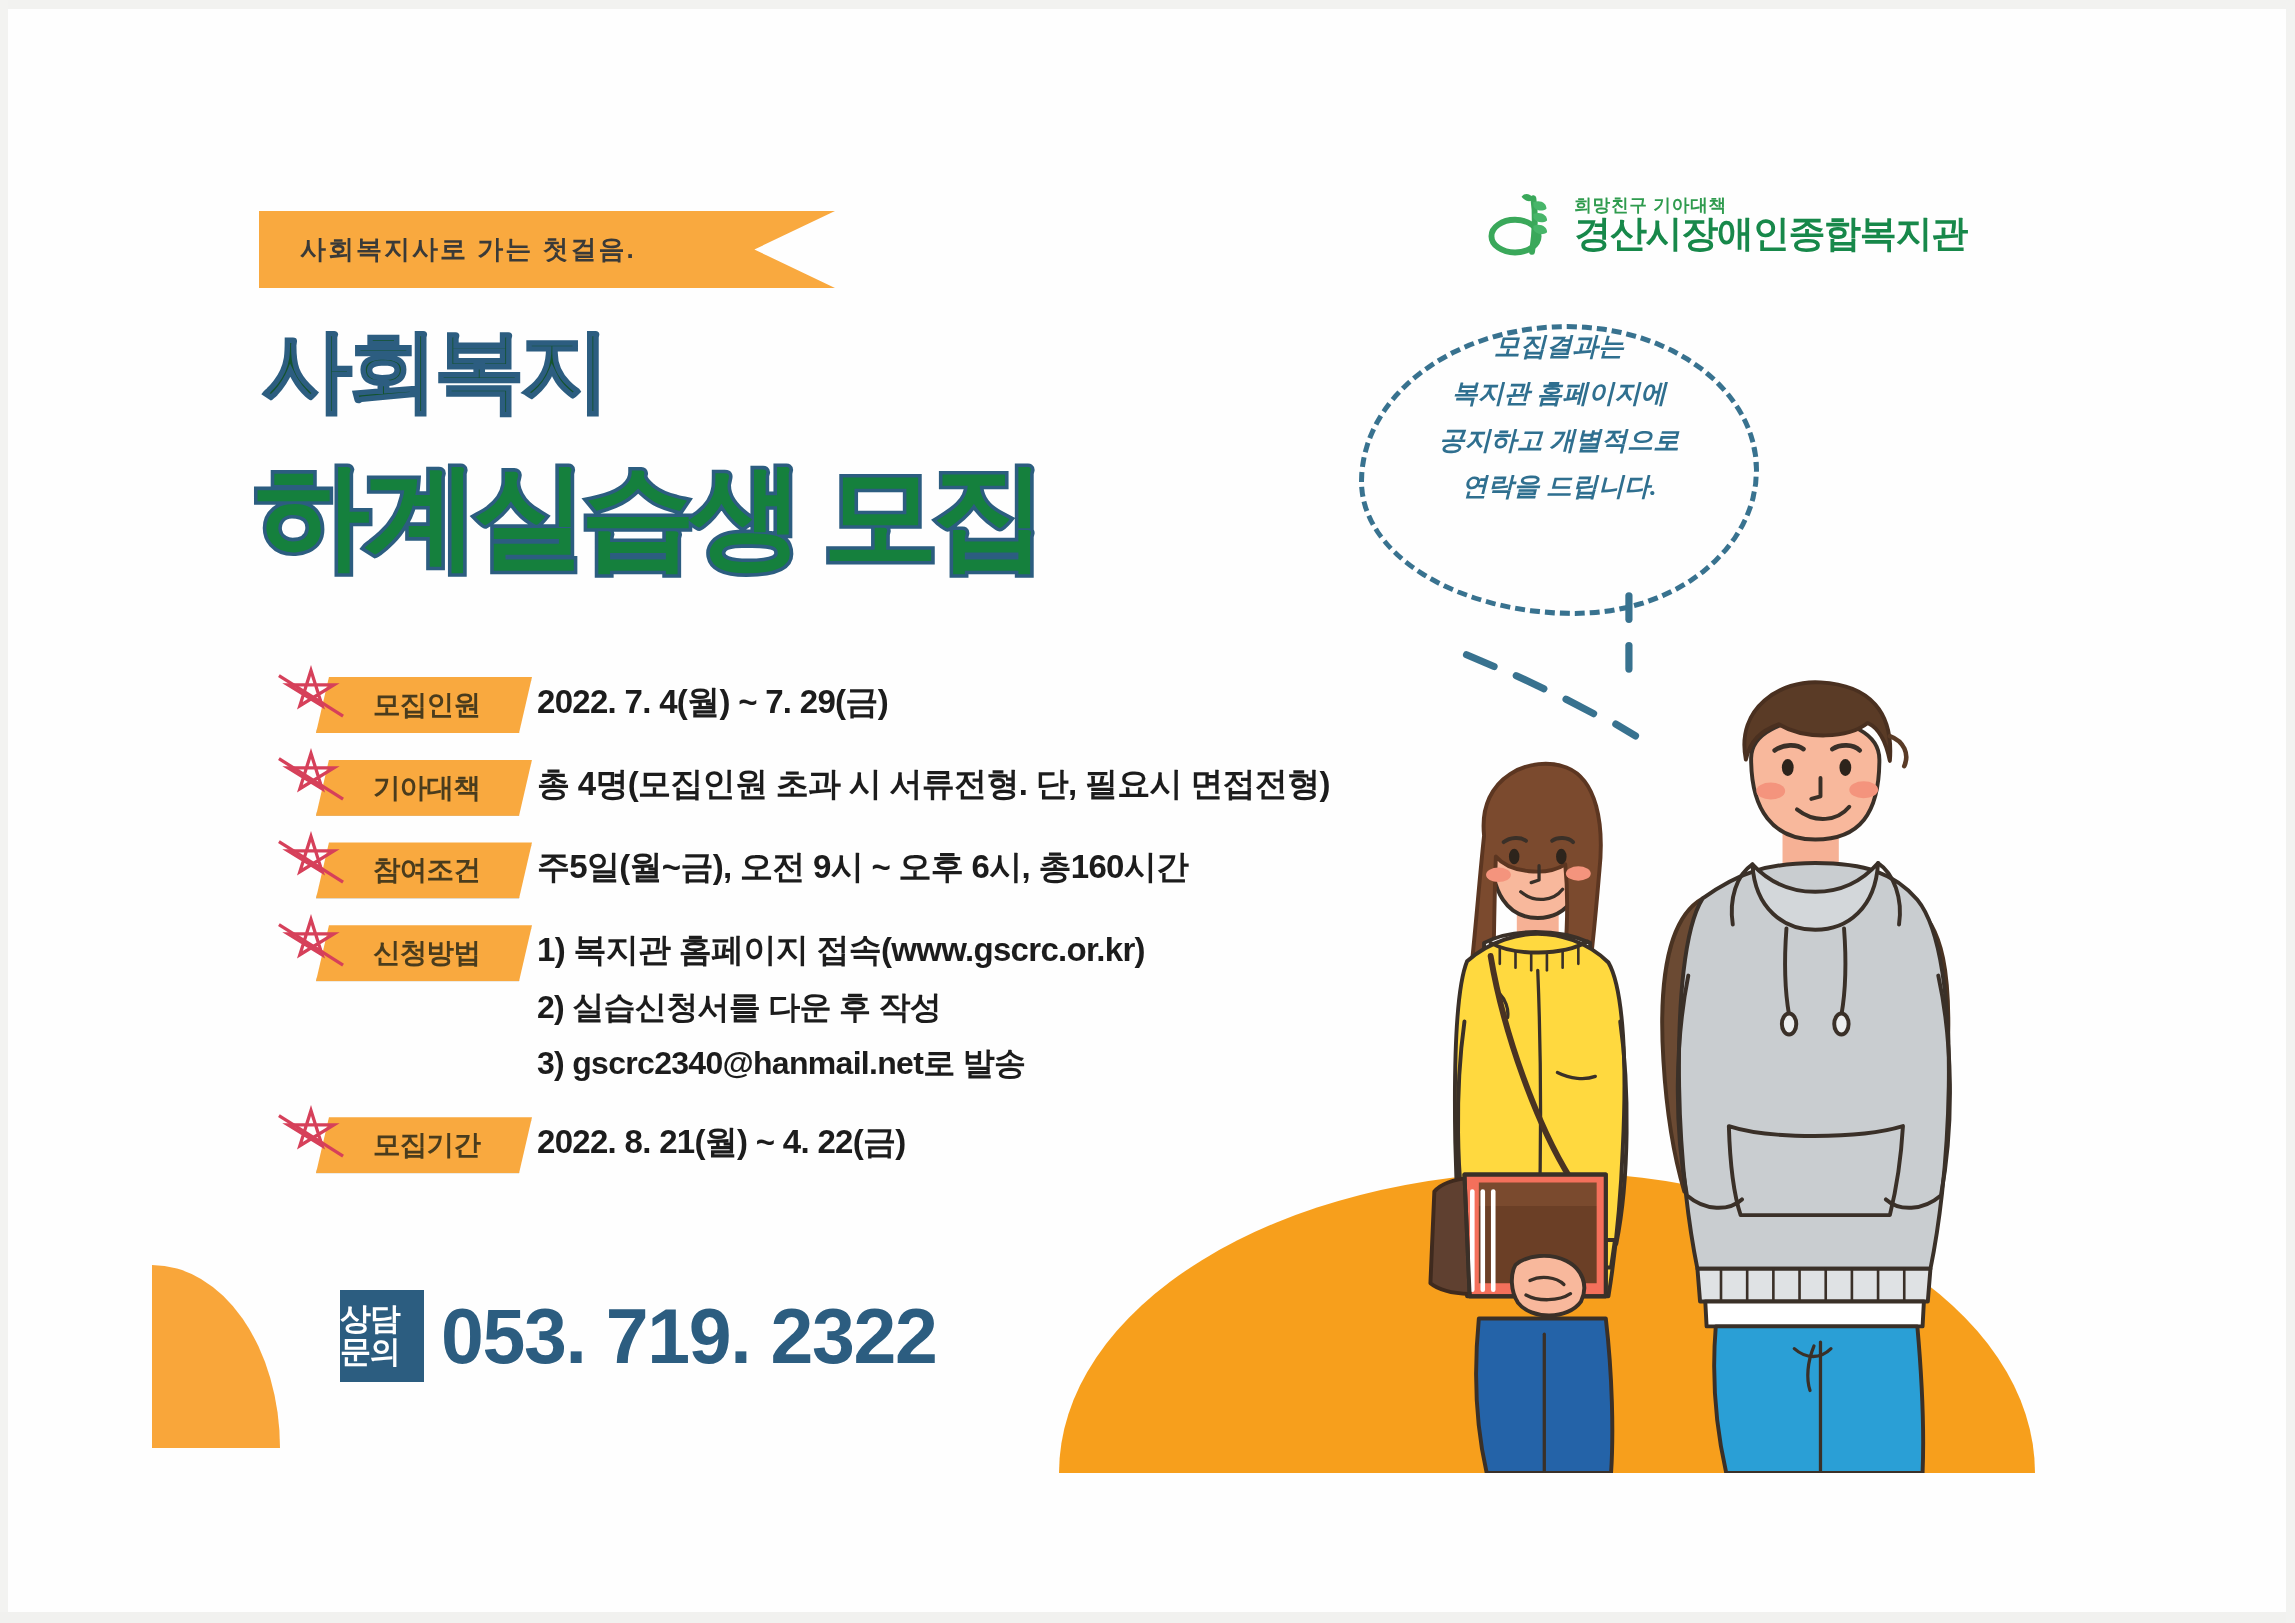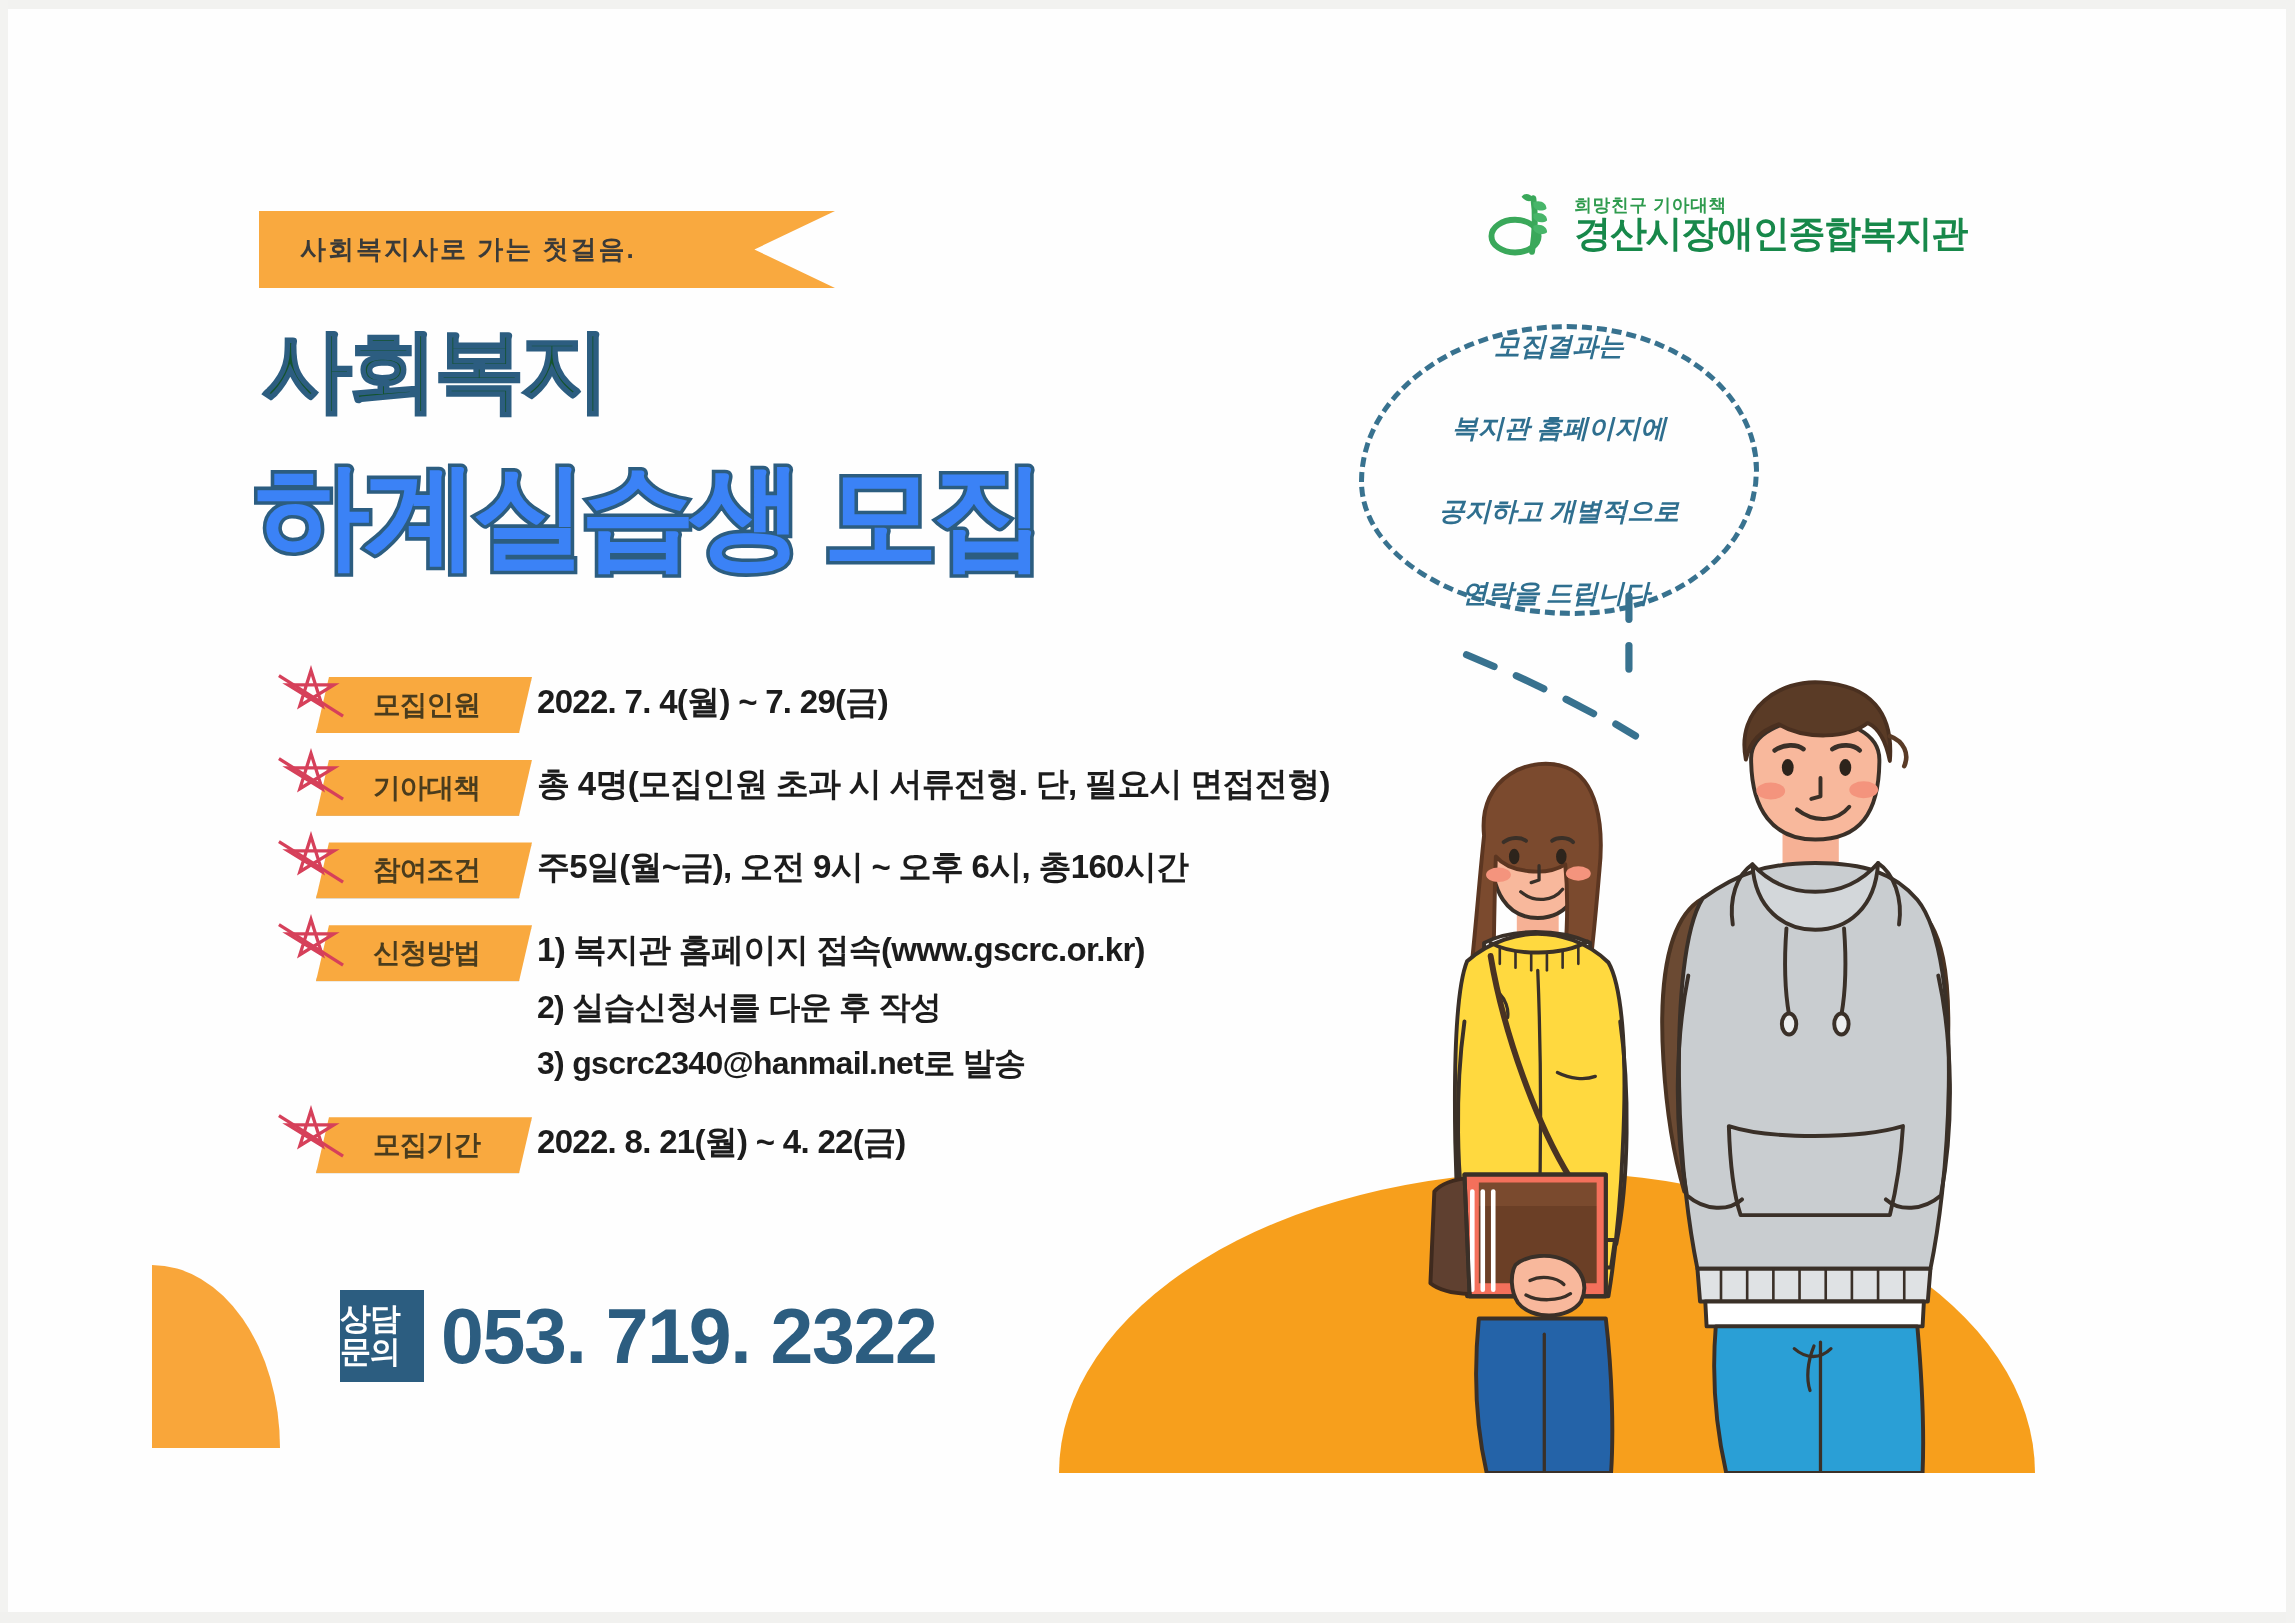--- a/index.html
+++ b/index.html
@@ -68,21 +68,21 @@
     letter-spacing:-3.9px;
     line-height:1;
     -webkit-text-stroke:2.6px #2c5d80;
     font-family:"Liberation Sans","DejaVu Sans",sans-serif;
   }
   .headline-2{
     position:absolute;
     left:255px;top:458px;
     font-size:115px;
     font-weight:900;
-    color:#3b82f6;
+    color:#15803d;
     letter-spacing:-6.5px;
     line-height:1;
     -webkit-text-stroke:7.2px #2c5d80;
     paint-order:stroke fill;
     font-family:"Liberation Sans","DejaVu Sans",sans-serif;
     white-space:nowrap;
   }
 
   
   .logo{
@@ -100,21 +100,21 @@
   }
 
   
   .bubble{
     position:absolute;
     left:1359px;top:324px;
     width:390px;height:282px;
     border:5.9px dashed #38728f;
     border-radius:52% 48% 46% 54% / 54% 50% 50% 46%;
     display:flex;flex-direction:column;
-    align-items:center;justify-content:space-between;
+    align-items:center;justify-content:flex-start;
     gap:11.8px;
   }
   .bubble-line{
     font-size:26px;
     font-weight:700;
     color:#2f6f8f;
     font-family:"Liberation Serif","DejaVu Serif",serif;
     font-style:italic;
     white-space:nowrap;
   }

